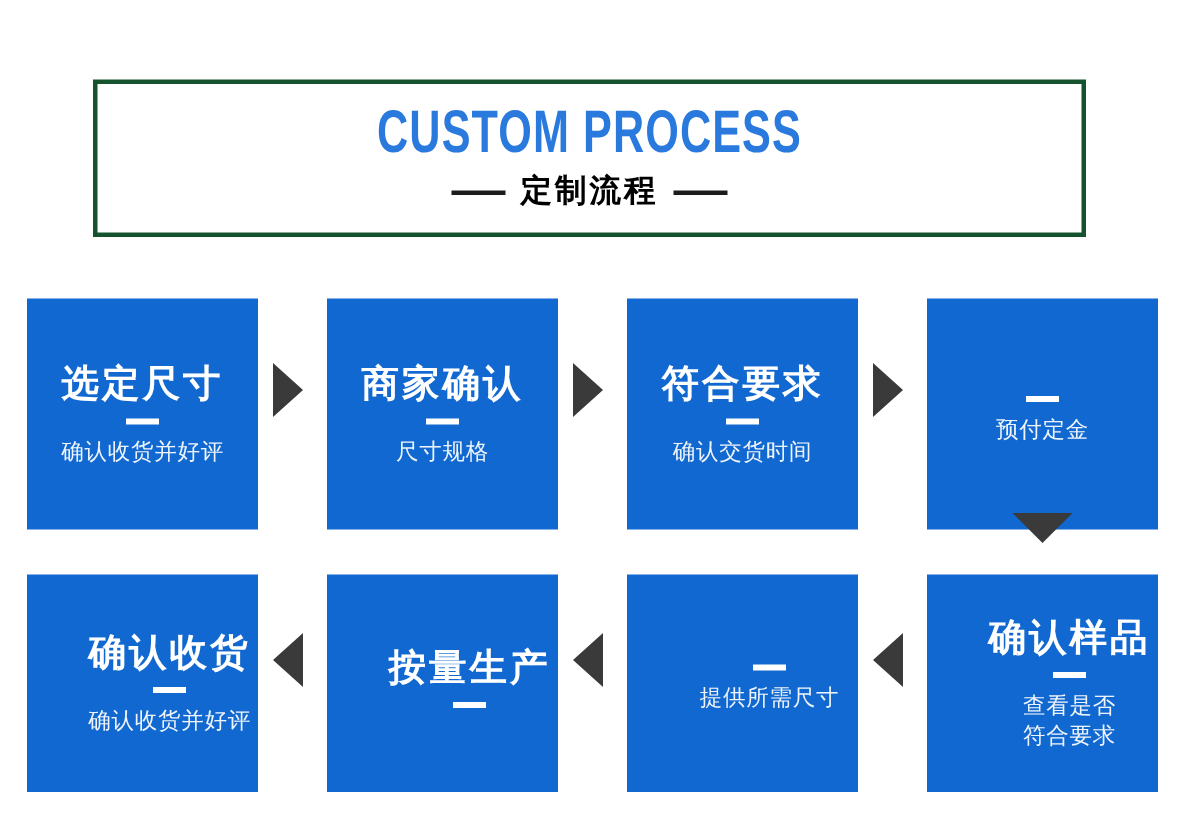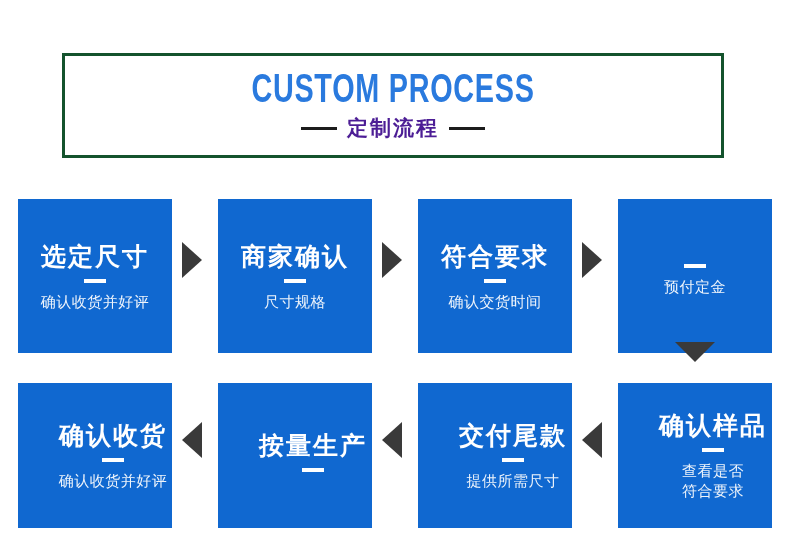--- a/index.html
+++ b/index.html
@@ -36,21 +36,21 @@
     left:0; right:0; top:60px;
     display:flex;
     align-items:center;
     justify-content:center;
     gap:10px;
   }
   .sub-rule{
     width:36px; height:3px; background:#1c1c1c; display:block;
   }
   #header-subtitle{
-    color:#4c1d95;
+    color:#000000;
     font-size:21px;
     font-weight:bold;
     letter-spacing:2px;
     line-height:24px;
   }
 
   
   .step-box{
     position:absolute;
     width:154px;
@@ -167,21 +167,20 @@
     <div class="step-rule"></div>
     <div class="step-desc">确认收货并好评</div>
   </div>
 
   <div class="step-box col2">
     <div class="step-title">按量生产</div>
     <div class="step-rule"></div>
   </div>
 
   <div class="step-box col3">
-    <div class="step-title">交付尾款</div>
     <div class="step-rule"></div>
     <div class="step-desc">提供所需尺寸</div>
   </div>
 
   <div class="step-box col4">
     <div class="step-title">确认样品</div>
     <div class="step-rule"></div>
     <div class="step-desc">查看是否
 符合要求</div>
   </div>

